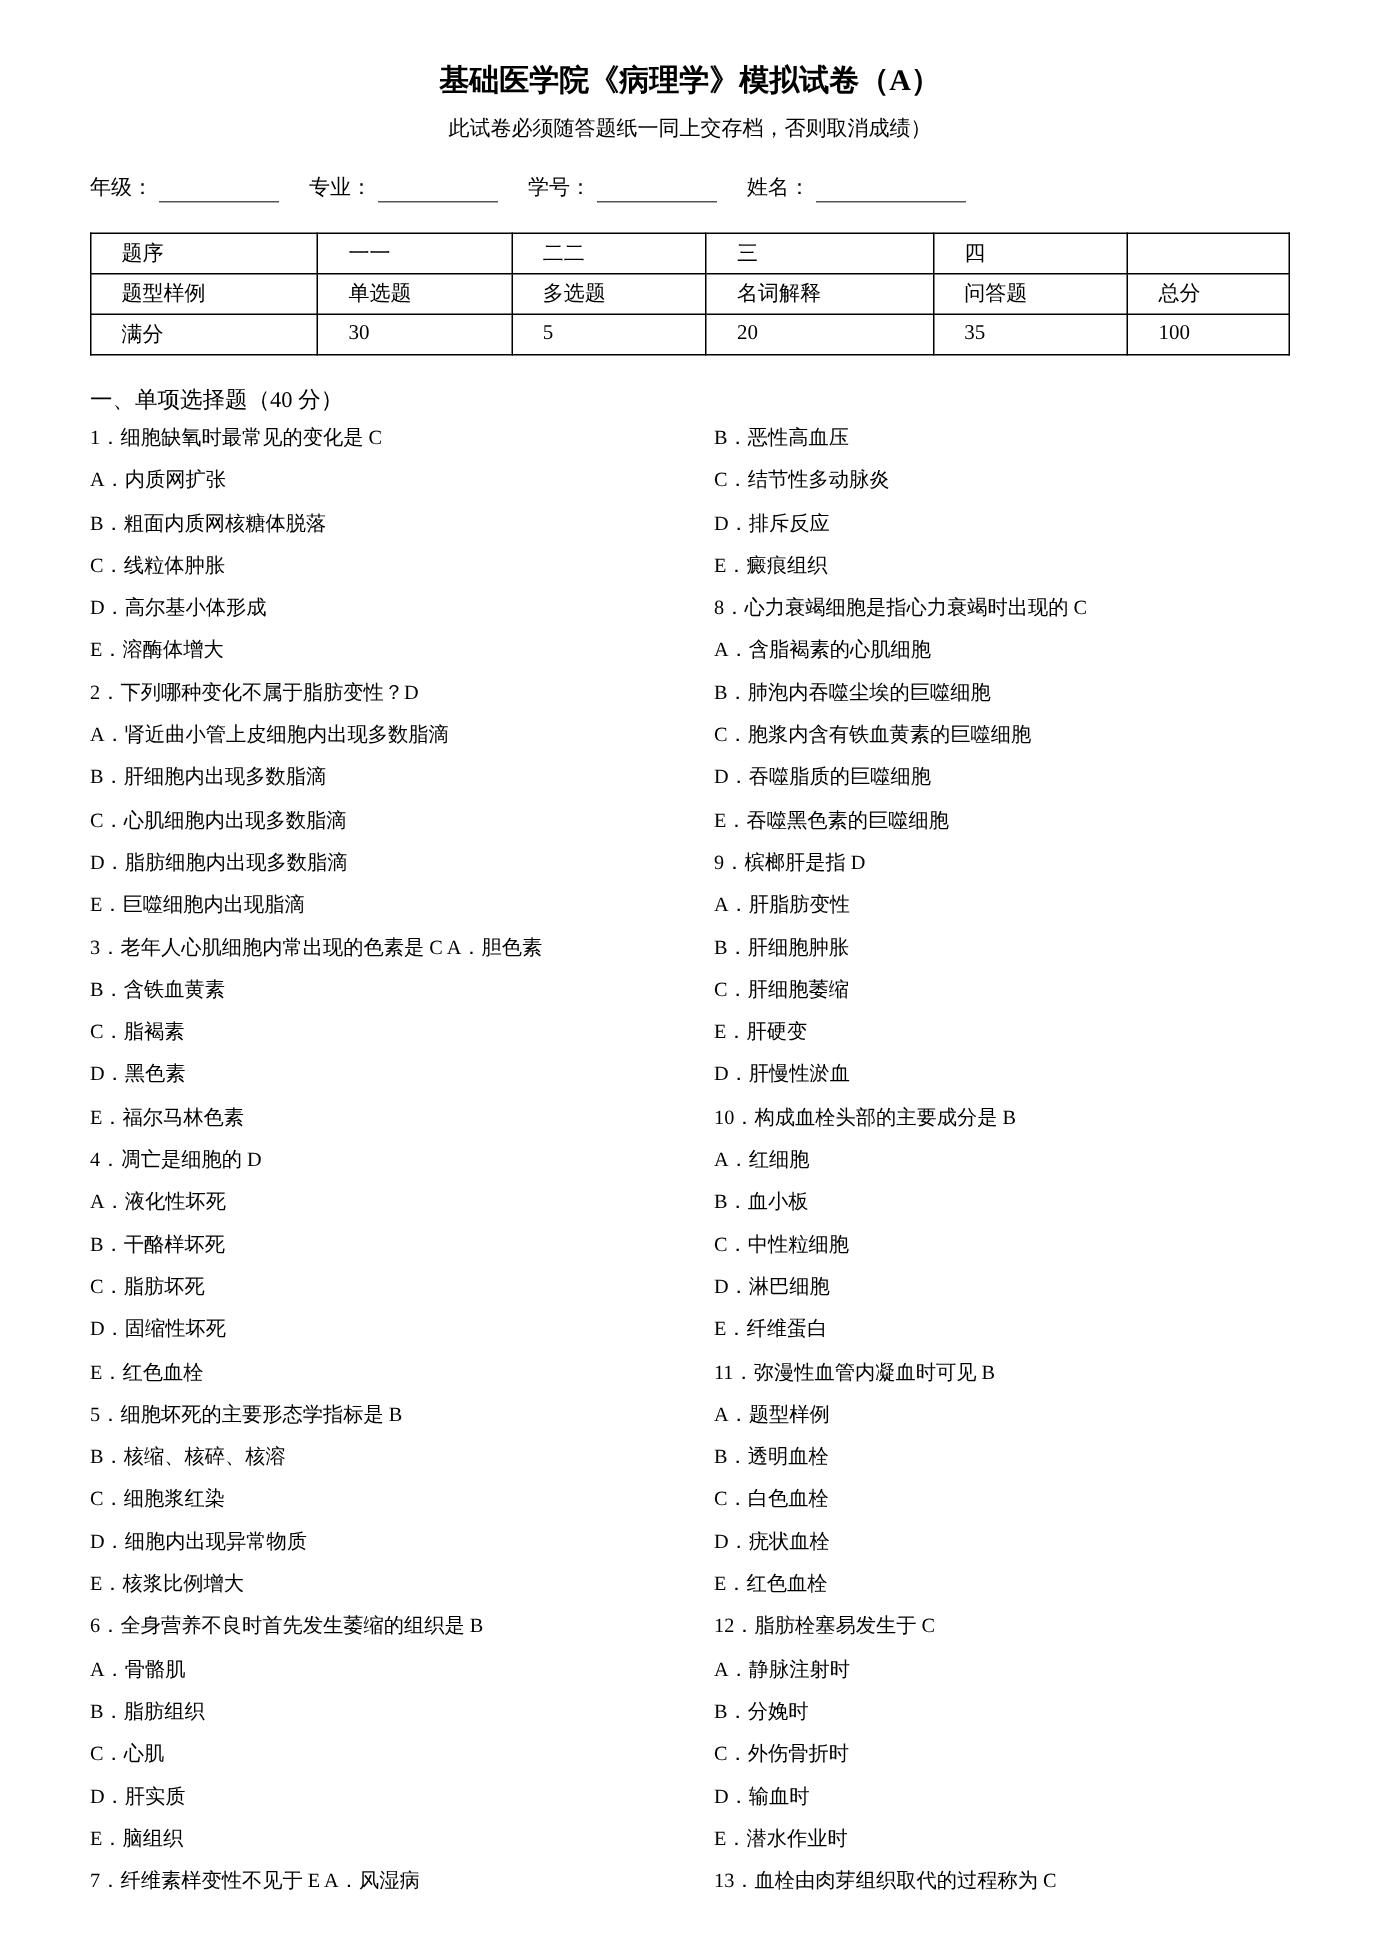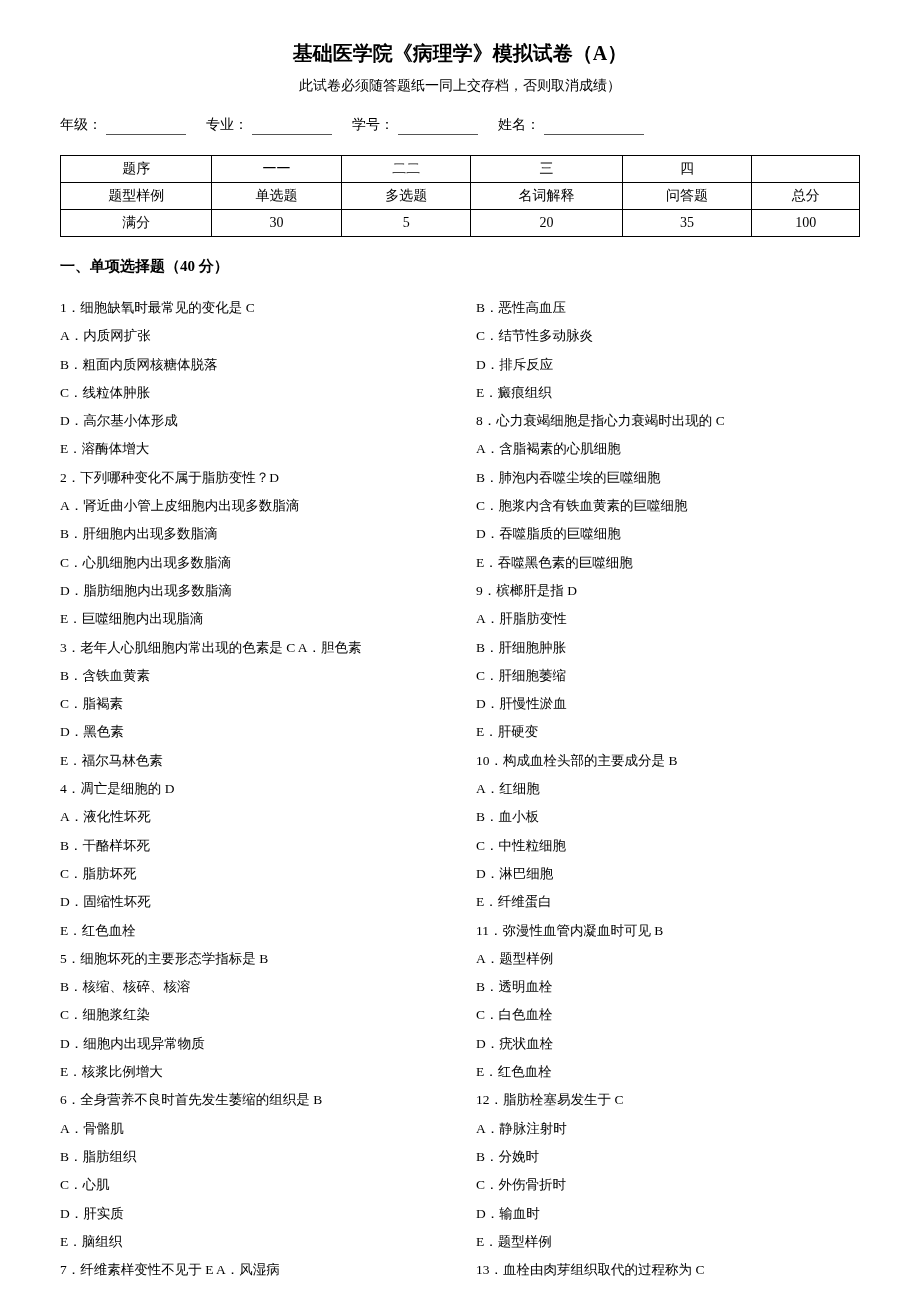--- a/index.html
+++ b/index.html
@@ -44,27 +44,27 @@
       height: 20px;
     }
     .score-table {
       width: 100%;
       border-collapse: collapse;
       margin-bottom: 20px;
       font-size: 14px;
     }
     .score-table td, .score-table th {
       border: 1px solid #000;
-      text-align: center;
+      text-align: left;
       padding: 4px 20px;
     }
     .section-header {
       font-size: 15px;
-      font-weight: bold;
-      margin-bottom: 20px;
+      font-weight: normal;
+      margin-bottom: 4px;
     }
     .two-col {
       display: flex;
       gap: 12px;
     }
     .col-left {
       width: 50%;
       padding-right: 10px;
       font-size: 13.5px;
       line-height: 1.8;
@@ -181,35 +181,35 @@
       <div class="q-block">8．心力衰竭细胞是指心力衰竭时出现的 C</div>
       <div class="q-block">A．含脂褐素的心肌细胞</div>
       <div class="q-block">B．肺泡内吞噬尘埃的巨噬细胞</div>
       <div class="q-block">C．胞浆内含有铁血黄素的巨噬细胞</div>
       <div class="q-block">D．吞噬脂质的巨噬细胞</div>
       <div class="q-block">E．吞噬黑色素的巨噬细胞</div>
       <div class="q-block">9．槟榔肝是指 D</div>
       <div class="q-block">A．肝脂肪变性</div>
       <div class="q-block">B．肝细胞肿胀</div>
       <div class="q-block">C．肝细胞萎缩</div>
+      <div class="q-block">E．肝硬变</div>
       <div class="q-block">D．肝慢性淤血</div>
-      <div class="q-block">E．肝硬变</div>
       <div class="q-block">10．构成血栓头部的主要成分是 B</div>
       <div class="q-block">A．红细胞</div>
       <div class="q-block">B．血小板</div>
       <div class="q-block">C．中性粒细胞</div>
       <div class="q-block">D．淋巴细胞</div>
       <div class="q-block">E．纤维蛋白</div>
       <div class="q-block">11．弥漫性血管内凝血时可见 B</div>
       <div class="q-block">A．题型样例</div>
       <div class="q-block">B．透明血栓</div>
       <div class="q-block">C．白色血栓</div>
       <div class="q-block">D．疣状血栓</div>
       <div class="q-block">E．红色血栓</div>
       <div class="q-block">12．脂肪栓塞易发生于 C</div>
       <div class="q-block">A．静脉注射时</div>
       <div class="q-block">B．分娩时</div>
       <div class="q-block">C．外伤骨折时</div>
       <div class="q-block">D．输血时</div>
-      <div class="q-block">E．题型样例</div>
+      <div class="q-block">E．潜水作业时</div>
       <div class="q-block">13．血栓由肉芽组织取代的过程称为 C</div>
     </div>
 </div>
 
 </body></html>

